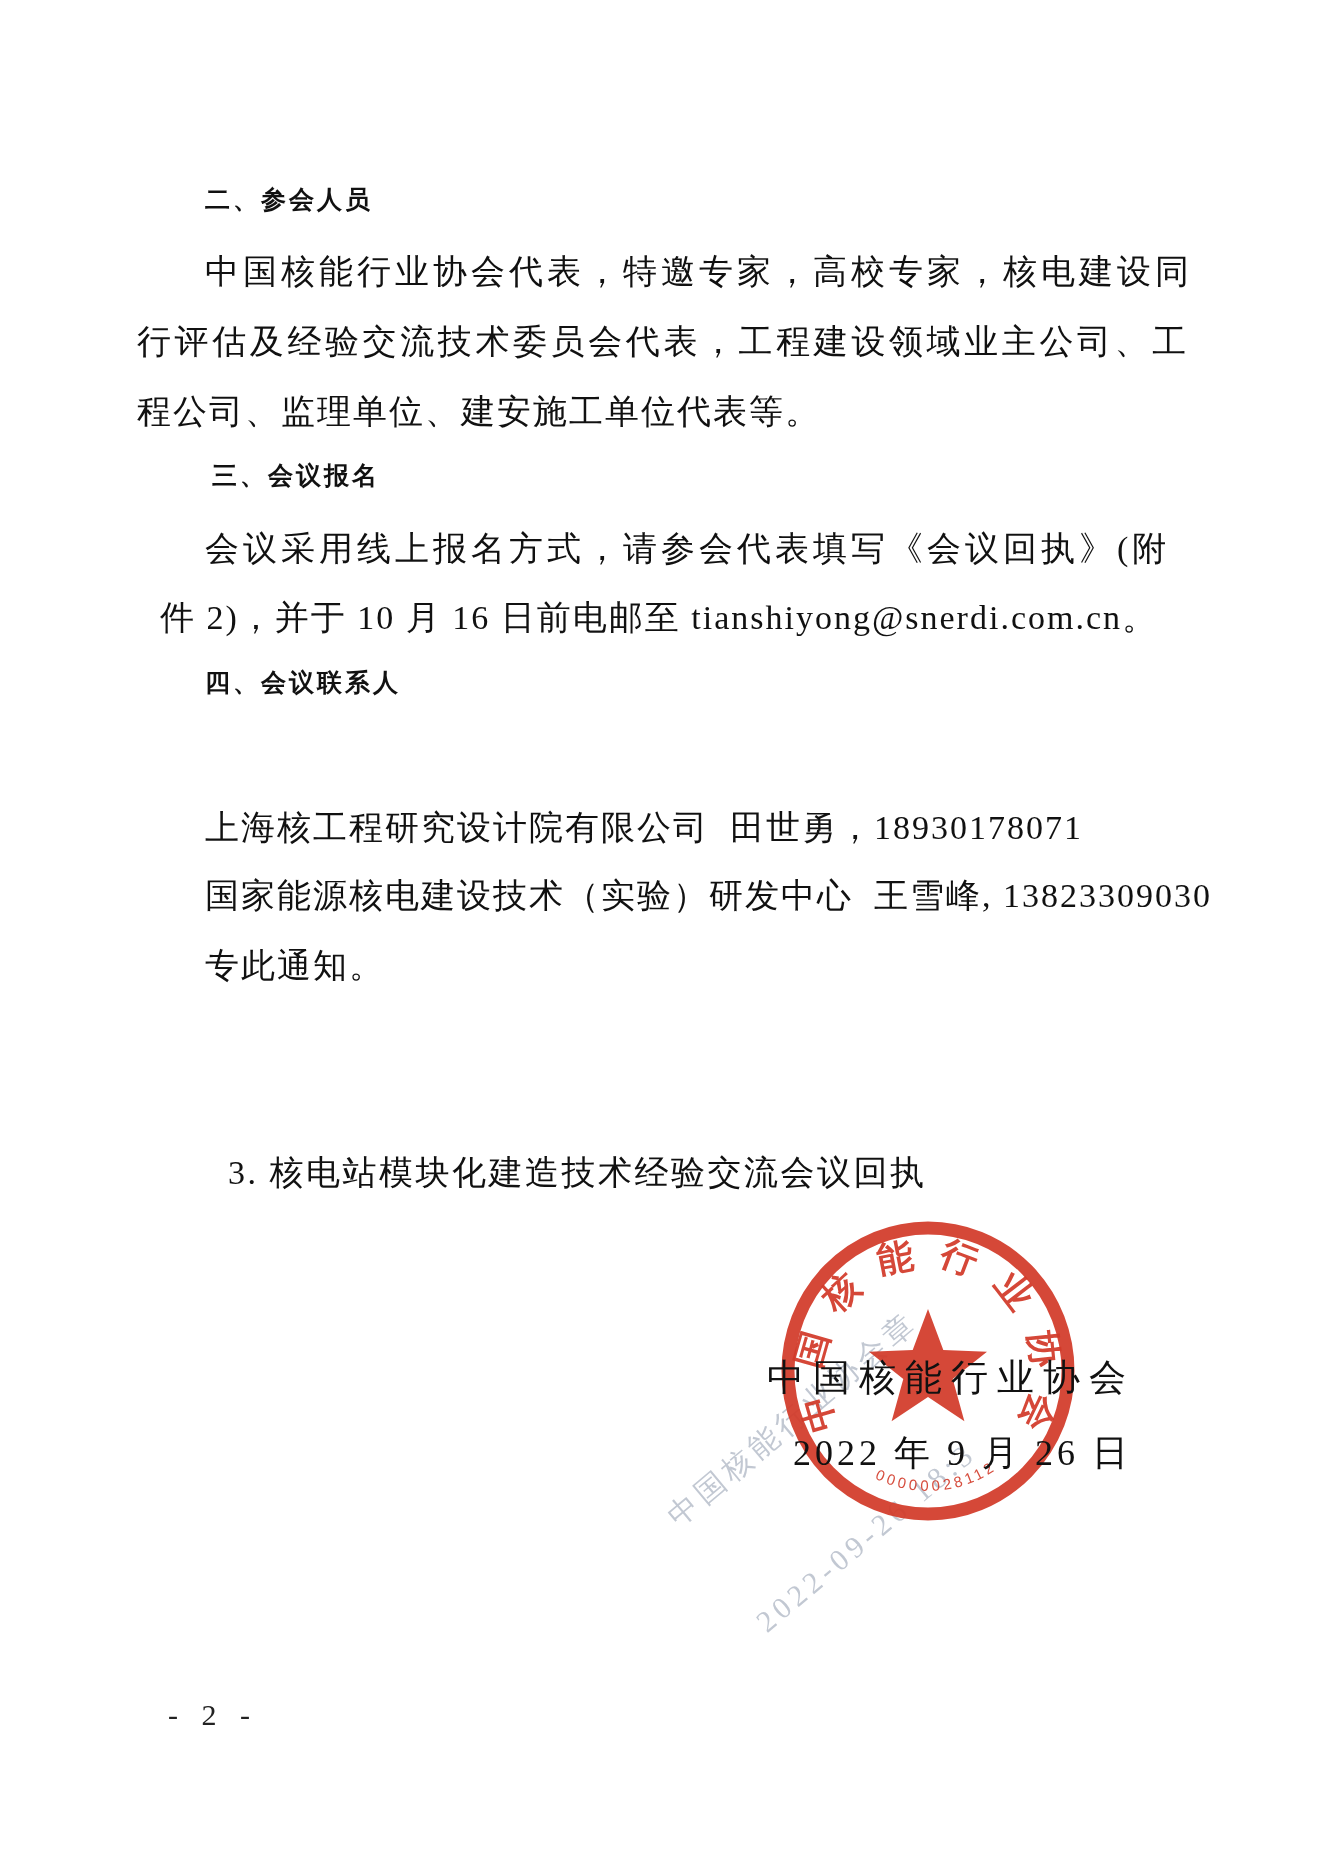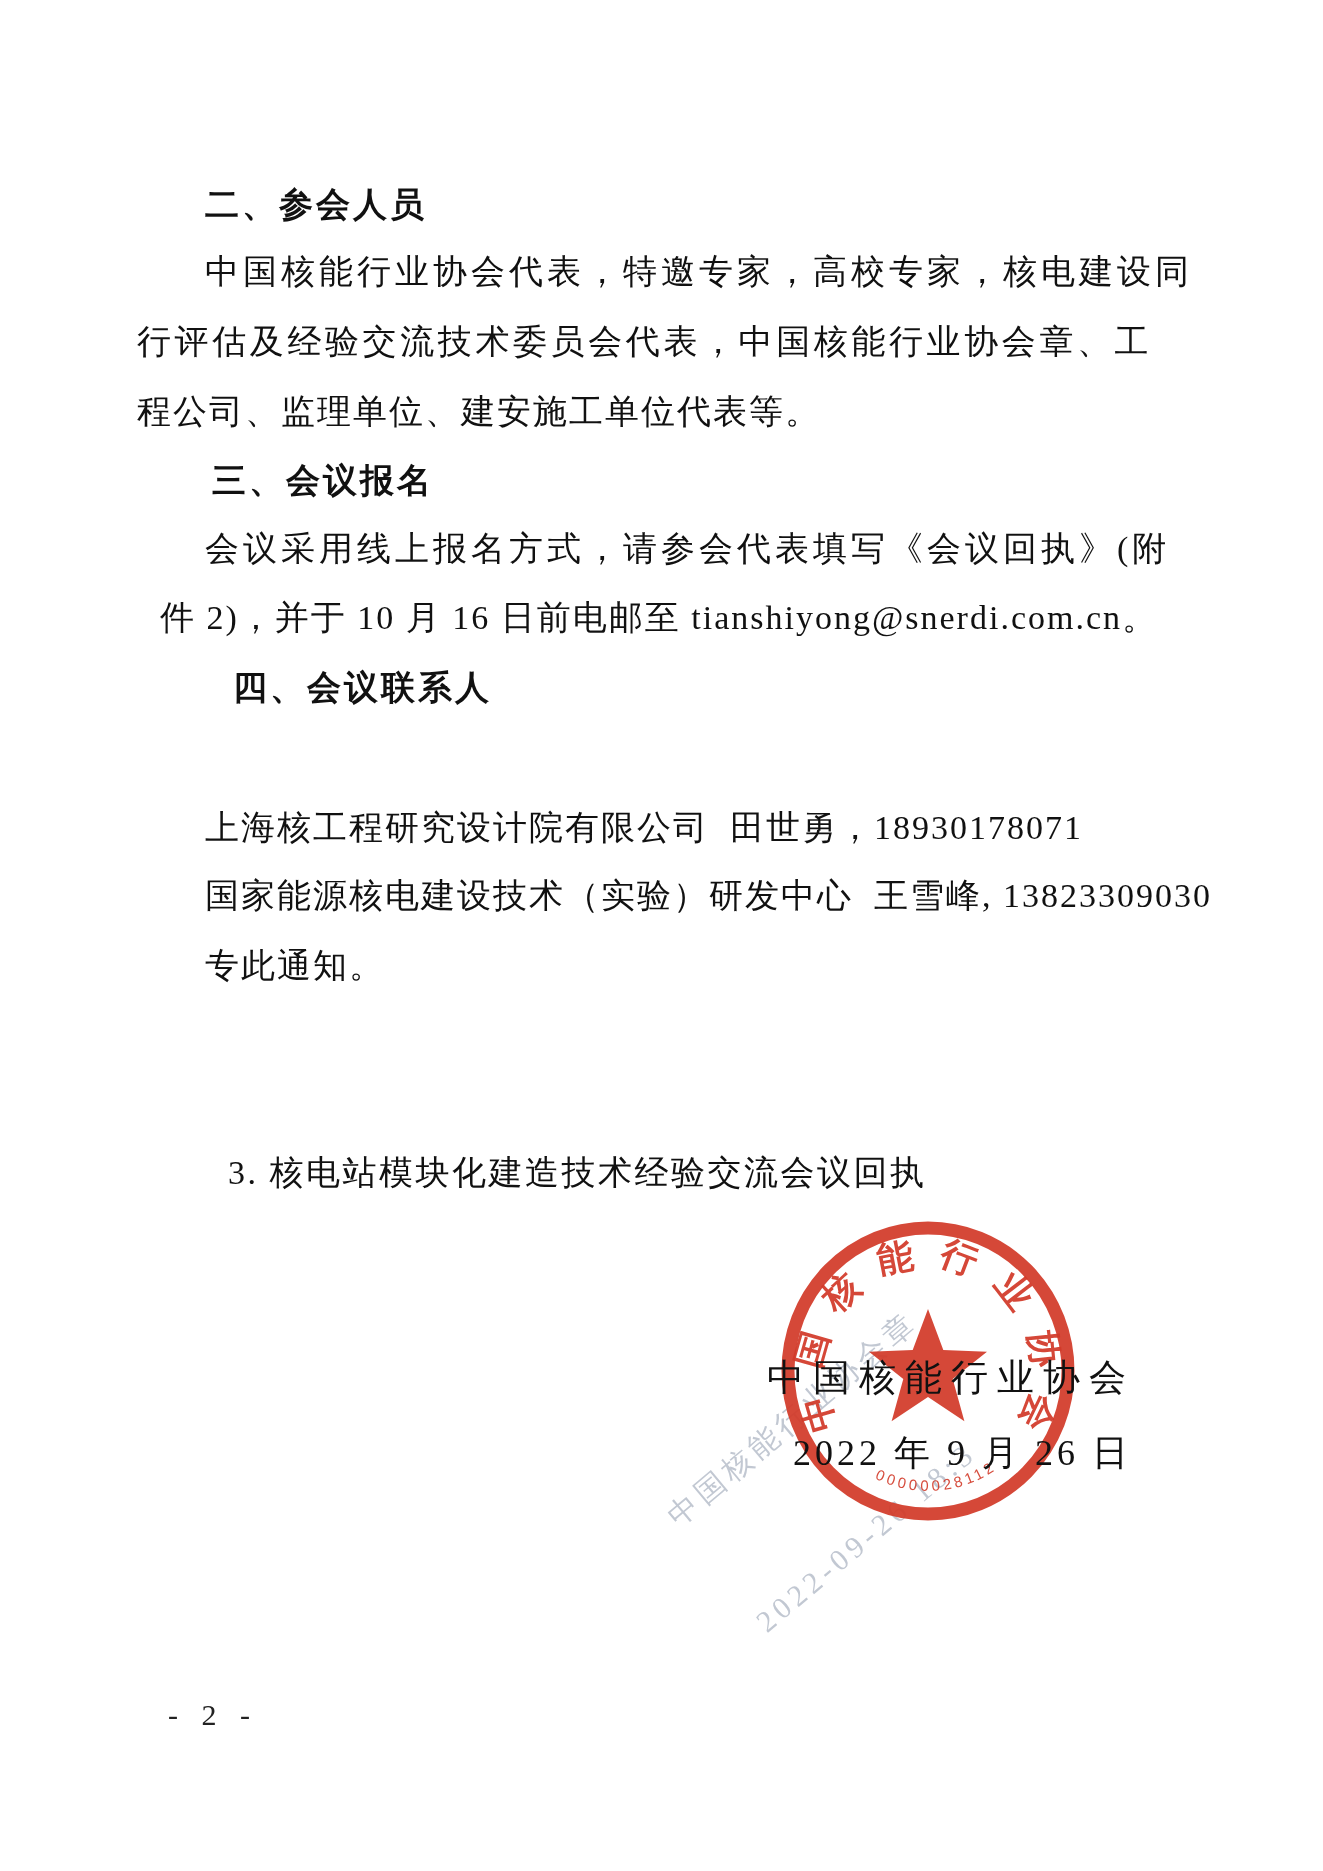--- a/index.html
+++ b/index.html
@@ -10,21 +10,21 @@
     background:#ffffff;
     overflow:hidden;
     font-family:"Liberation Serif", serif;
     color:#111111;
   }
   .line{position:absolute;white-space:pre;font-size:34px;line-height:1.2;}
   .heading{
     font-family:"Liberation Sans", sans-serif;
     font-weight:bold;
     letter-spacing:3px;
-    font-size:34px;
+    font-size:25px;
   }
   .just1{letter-spacing:4px;}
   .just2{letter-spacing:3.6px;}
   .norm{letter-spacing:2px;}
   .att{letter-spacing:2.5px;}
   .sig-org{font-size:37px;letter-spacing:9px;z-index:6;}
   .sig-date{font-size:36px;letter-spacing:4px;z-index:6;}
   .footer-page{font-size:30px;letter-spacing:8px;color:#222;}
   .stamp-wrap{position:absolute;left:775px;top:1218px;width:306px;height:306px;z-index:4;}
   .stamp-wrap svg{display:block;}
@@ -35,28 +35,28 @@
     font-size:30px;letter-spacing:5px;line-height:46px;white-space:pre;
   }
 </style>
 </head>
 <body>
 
 <div class="page">
 
   <div class="line heading" style="left:205px;top:184px;">二、参会人员</div>
   <div class="line just1" style="left:205px;top:252px;">中国核能行业协会代表，特邀专家，高校专家，核电建设同</div>
-  <div class="line just2" style="left:137px;top:322px;">行评估及经验交流技术委员会代表，中国核能行业协会章、工</div>
+  <div class="line just2" style="left:137px;top:322px;">行评估及经验交流技术委员会代表，工程建设领域业主公司、工</div>
   <div class="line norm" style="left:137px;top:392px;">程公司、监理单位、建安施工单位代表等。</div>
 
   <div class="line heading" style="left:205px;top:460px;margin-left:7px;">三、会议报名</div>
   <div class="line just1" style="left:205px;top:529px;">会议采用线上报名方式，请参会代表填写《会议回执》(附</div>
   <div class="line norm" style="left:137px;top:598px;margin-left:23px;">件 2)，并于 10 月 16 日前电邮至 tianshiyong@snerdi.com.cn。</div>
 
-  <div class="line heading" style="left:205px;top:667px;margin-left:28px;">四、会议联系人</div>
+  <div class="line heading" style="left:205px;top:667px;">四、会议联系人</div>
   <div class="line norm" style="left:205px;top:808px;">上海核工程研究设计院有限公司  田世勇，18930178071</div>
   <div class="line norm" style="left:205px;top:876px;">国家能源核电建设技术（实验）研发中心  王雪峰, 13823309030</div>
   <div class="line norm" style="left:205px;top:946px;">专此通知。</div>
 
   <div class="line att" style="left:228px;top:1153px;text-align:center;">3. 核电站模块化建造技术经验交流会议回执</div>
 
   <div class="watermark">
     <div>中国核能行业协会章</div>
     <div>2022-09-26 18:3</div>
   </div>

